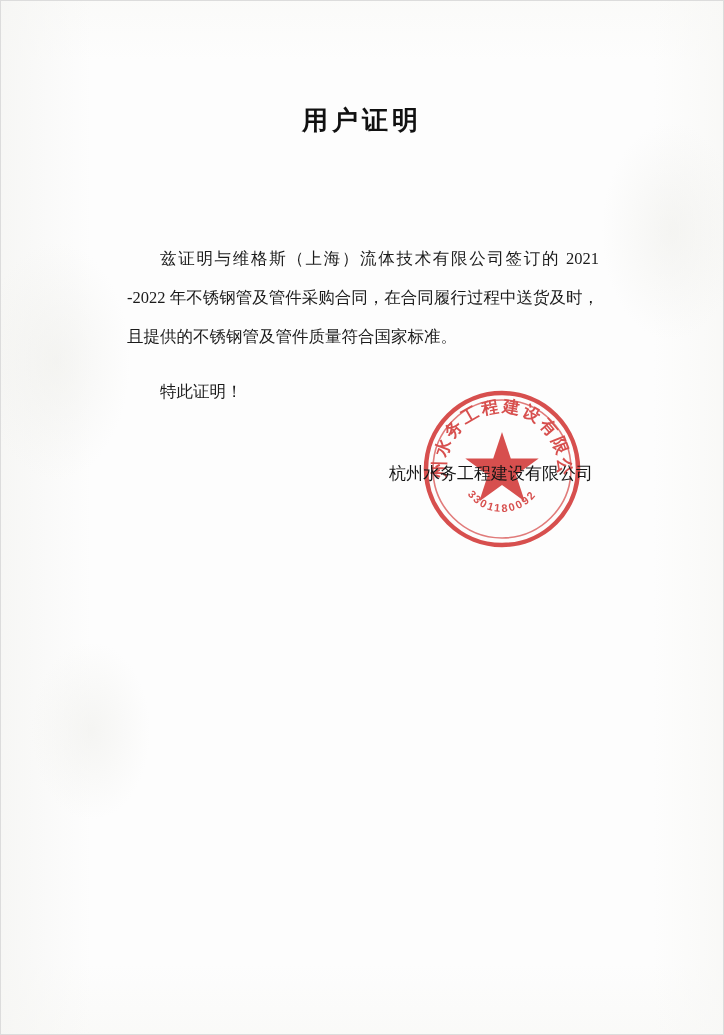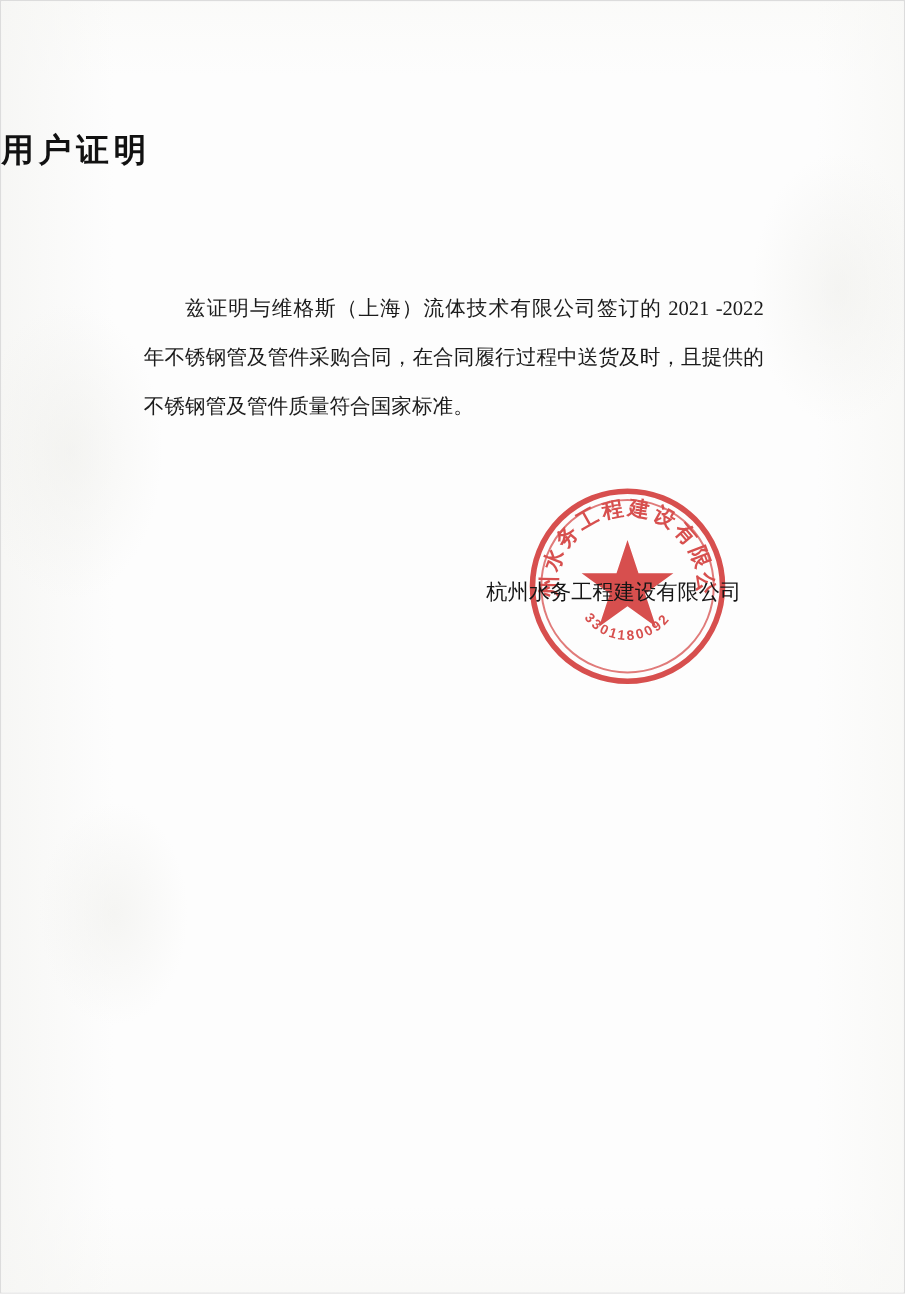--- a/index.html
+++ b/index.html
@@ -40,40 +40,40 @@
     position: absolute;
     background: radial-gradient(ellipse at center, rgba(238,238,234,0.55) 0%, rgba(255,255,255,0) 70%);
     pointer-events: none;
   }
 
   .doc-title {
     position: absolute;
     top: 102px;
     left: 0;
     width: 100%;
-    text-align: left;
+    text-align: center;
     font-size: 26px;
     font-weight: bold;
     letter-spacing: 4px;
     color: #111;
     font-family: "Liberation Serif", "DejaVu Serif", serif;
   }
 
   .body-block {
     position: absolute;
     top: 222px;
     left: 110px;
     width: 504px;
     font-size: 16.5px;
     line-height: 39px;
     color: #1b1b1b;
     text-align: justify;
   }
   .para {
-    margin: 4px;
+    margin: 16px;
     text-indent: 2em;
     text-align: justify;
   }
   .para + .para {
     margin-top: 2px;
   }
 
   .sign-block {
     position: absolute;
     top: 452px;
@@ -116,20 +116,21 @@
 
   <div class="scan-tint"></div>
   <div class="scan-blotch" style="left:-20px;top:240px;width:150px;height:240px;"></div>
   <div class="scan-blotch" style="left:30px;top:640px;width:120px;height:180px;"></div>
   <div class="scan-blotch" style="left:600px;top:120px;width:140px;height:220px;"></div>
 
   <div class="doc-title">用户证明</div>
 
   <div class="body-block">
     <p class="para">兹证明与维格斯（上海）流体技术有限公司签订的 2021 -2022 年不锈钢管及管件采购合同，在合同履行过程中送货及时，且提供的不锈钢管及管件质量符合国家标准。</p>
+    <p class="para">特此证明！</p>
   </div>
 
   <div class="seal">
     <svg viewBox="0 0 166 166" xmlns="http://www.w3.org/2000/svg">
       <defs>
         <path id="sealTopArc" d="M 26,83 A 57,57 0 0 1 140,83"></path>
         <path id="sealBottomArc" d="M 40,83 A 43,43 0 0 0 126,83"></path>
       </defs>
       <g stroke="#cf2a28" fill="none" stroke-width="4.5">
         <circle cx="83" cy="83" r="76"></circle>

